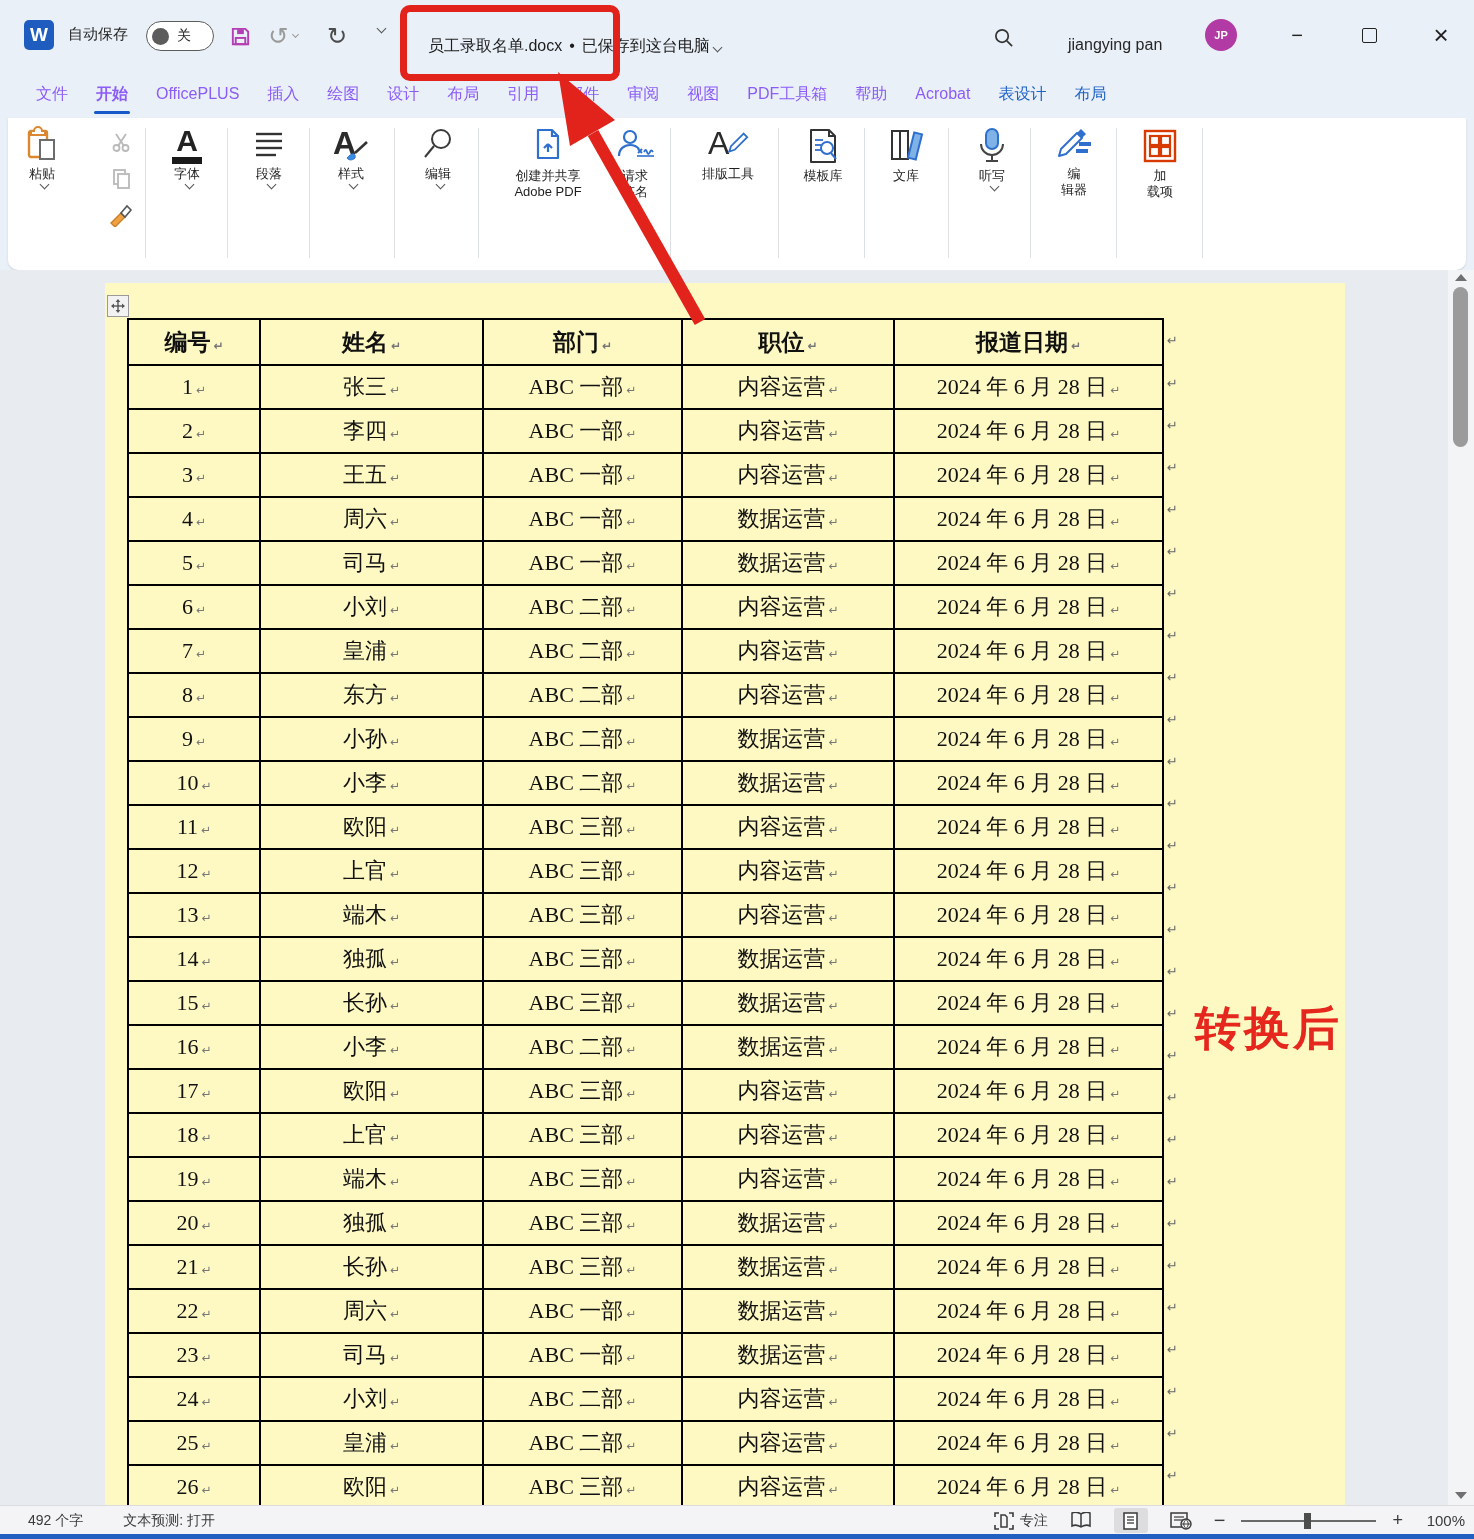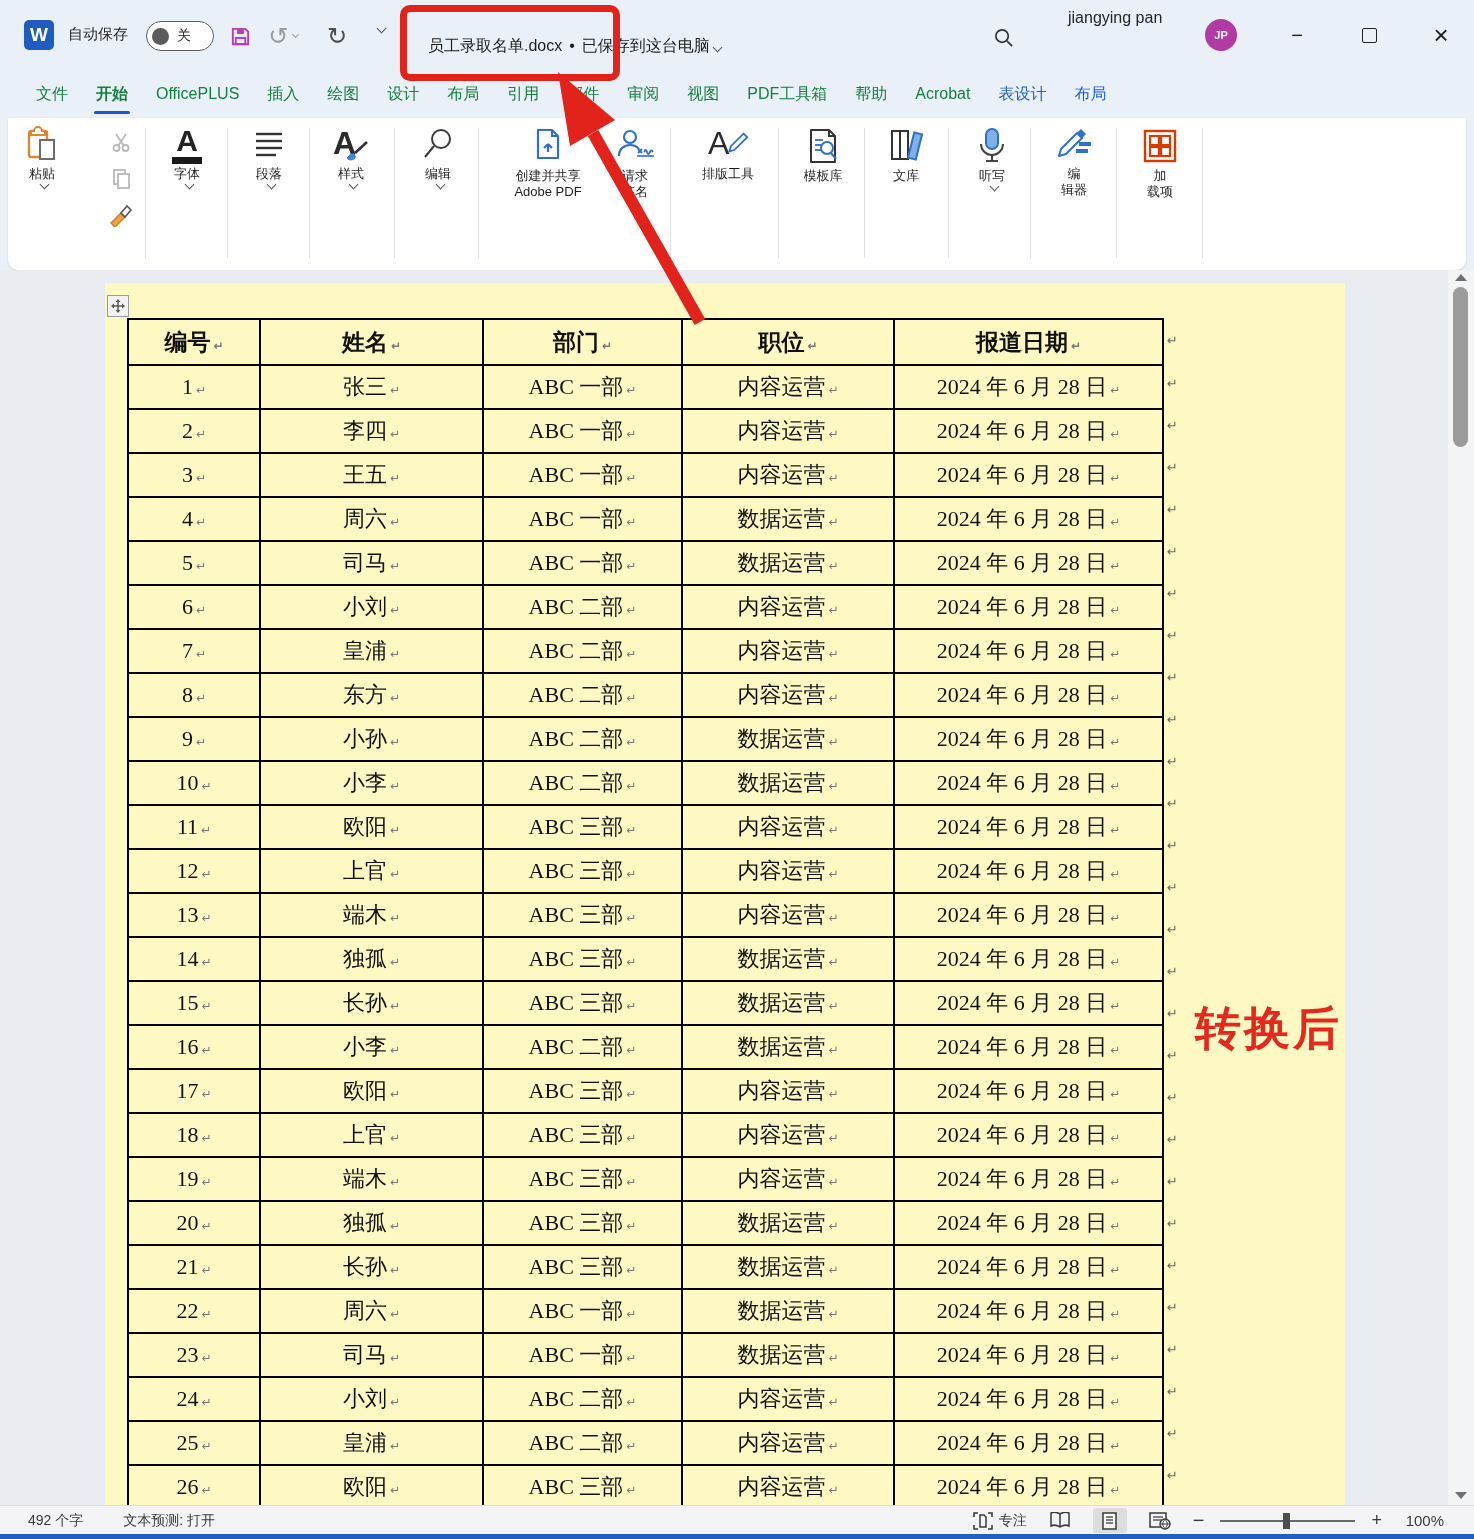--- a/index.html
+++ b/index.html
@@ -13,29 +13,29 @@
   .autosave{left:68px;top:25px;font-size:15px;color:#262626;}
   .toggle{left:146px;top:21px;width:66px;height:28px;border:1.6px solid #5c5c5c;border-radius:15px;
           background:#fff;display:flex;align-items:center;}
   .knob{width:17px;height:17px;border-radius:50%;background:#5c5c5c;margin-left:5px;}
   .toggle-label{font-size:14px;color:#262626;margin-left:8px;}
   .tbtn{display:flex;align-items:center;justify-content:center;}
   .chev{display:inline-block;width:6px;height:6px;border-right:1.6px solid #555;
         border-bottom:1.6px solid #555;transform:rotate(45deg);margin-left:4px;margin-top:-3px;}
   .doc-title{left:428px;top:24px;font-size:16px;color:#1d1d1d;white-space:nowrap;margin-top:12px;}
   .doc-title .sep{margin:0 7px;color:#1d1d1d;}
-  .username{left:1068px;top:9px;font-size:16px;color:#262626;}
+  .username{left:1068px;top:36px;font-size:16px;color:#262626;}
   .avatar{left:1205px;top:19px;width:32px;height:32px;border-radius:50%;background:#b23aa5;color:#fff;
           font-size:11px;display:flex;align-items:center;justify-content:center;font-weight:bold;}
   .wctl{top:16px;width:38px;height:38px;display:flex;align-items:center;justify-content:center;
         font-size:20px;color:#222;}
   
   #tabrow{left:0;top:70px;width:1474px;height:48px;background:#eaf0f8;}
   #tabstrip{position:absolute;left:22px;top:0;height:48px;display:flex;align-items:center;gap:0;}
-  .tab{padding:0 14px;font-size:16px;color:#15803d;height:48px;display:flex;align-items:center;position:relative;white-space:nowrap;}
+  .tab{padding:0 14px;font-size:16px;color:#8b5cf6;height:48px;display:flex;align-items:center;position:relative;white-space:nowrap;}
   .tab.active{font-weight:bold;}
   .tab.active::after{content:"";position:absolute;left:12px;right:12px;bottom:4px;height:3.5px;
                      background:#1759c8;border-radius:2px;}
   .tab.contextual{color:#1f62c5;}
   .rtb{top:79px;height:36px;border-radius:6px;display:flex;align-items:center;justify-content:center;}
   .rtb.ghost{background:#fdfdfe;border:1px solid #d3d8df;}
   .rtb.primary{background:#1759c8;}
   
   #ribbon{left:8px;top:118px;width:1458px;height:152px;background:#ffffff;
           border-radius:0 0 10px 10px;box-shadow:0 1px 2px rgba(60,70,90,.18);}
@@ -67,21 +67,21 @@
   
   #vscroll{left:1448px;top:270px;width:26px;height:1235px;background:#f3f4f6;}
   #vthumb{position:absolute;left:5px;top:17px;width:15px;height:160px;background:#9b9b9b;border-radius:8px;}
   .sarrow{position:absolute;left:7px;width:0;height:0;border-left:6px solid transparent;border-right:6px solid transparent;}
   .sarrow.up{top:4px;border-bottom:7px solid #707070;}
   .sarrow.down{bottom:6px;border-top:7px solid #707070;}
   
   #statusbar{left:0;top:1505px;width:1474px;height:29px;background:#f4f4f6;border-top:1px solid #dcdcde;
              display:flex;align-items:center;font-size:14px;color:#3a3a3a;z-index:20;}
   #statusbar .left{margin-left:28px;display:flex;gap:40px;}
-  #statusbar .right{margin-left:auto;margin-right:30px;display:flex;align-items:center;gap:16px;}
+  #statusbar .right{margin-left:auto;margin-right:9px;display:flex;align-items:center;gap:16px;}
   .viewbtn{width:34px;height:25px;display:flex;align-items:center;justify-content:center;border-radius:3px;}
   .viewbtn.sel{background:#dddddf;}
   .zoomtrack{width:135px;height:2px;background:#6a6a6a;position:relative;}
   .zoomknob{position:absolute;left:46%;top:-7px;width:7px;height:16px;background:#4d4d4d;}
   #bottomstrip{left:0;top:1534px;width:1474px;height:5px;background:#2160c0;z-index:30;}
   
   #overlay{left:0;top:0;width:1474px;height:1539px;z-index:50;pointer-events:none;}
   #redrect{position:absolute;left:400px;top:5px;width:206px;height:62px;border:7px solid #e1231b;border-radius:10px;}
   svg{display:block;}
 </style>

